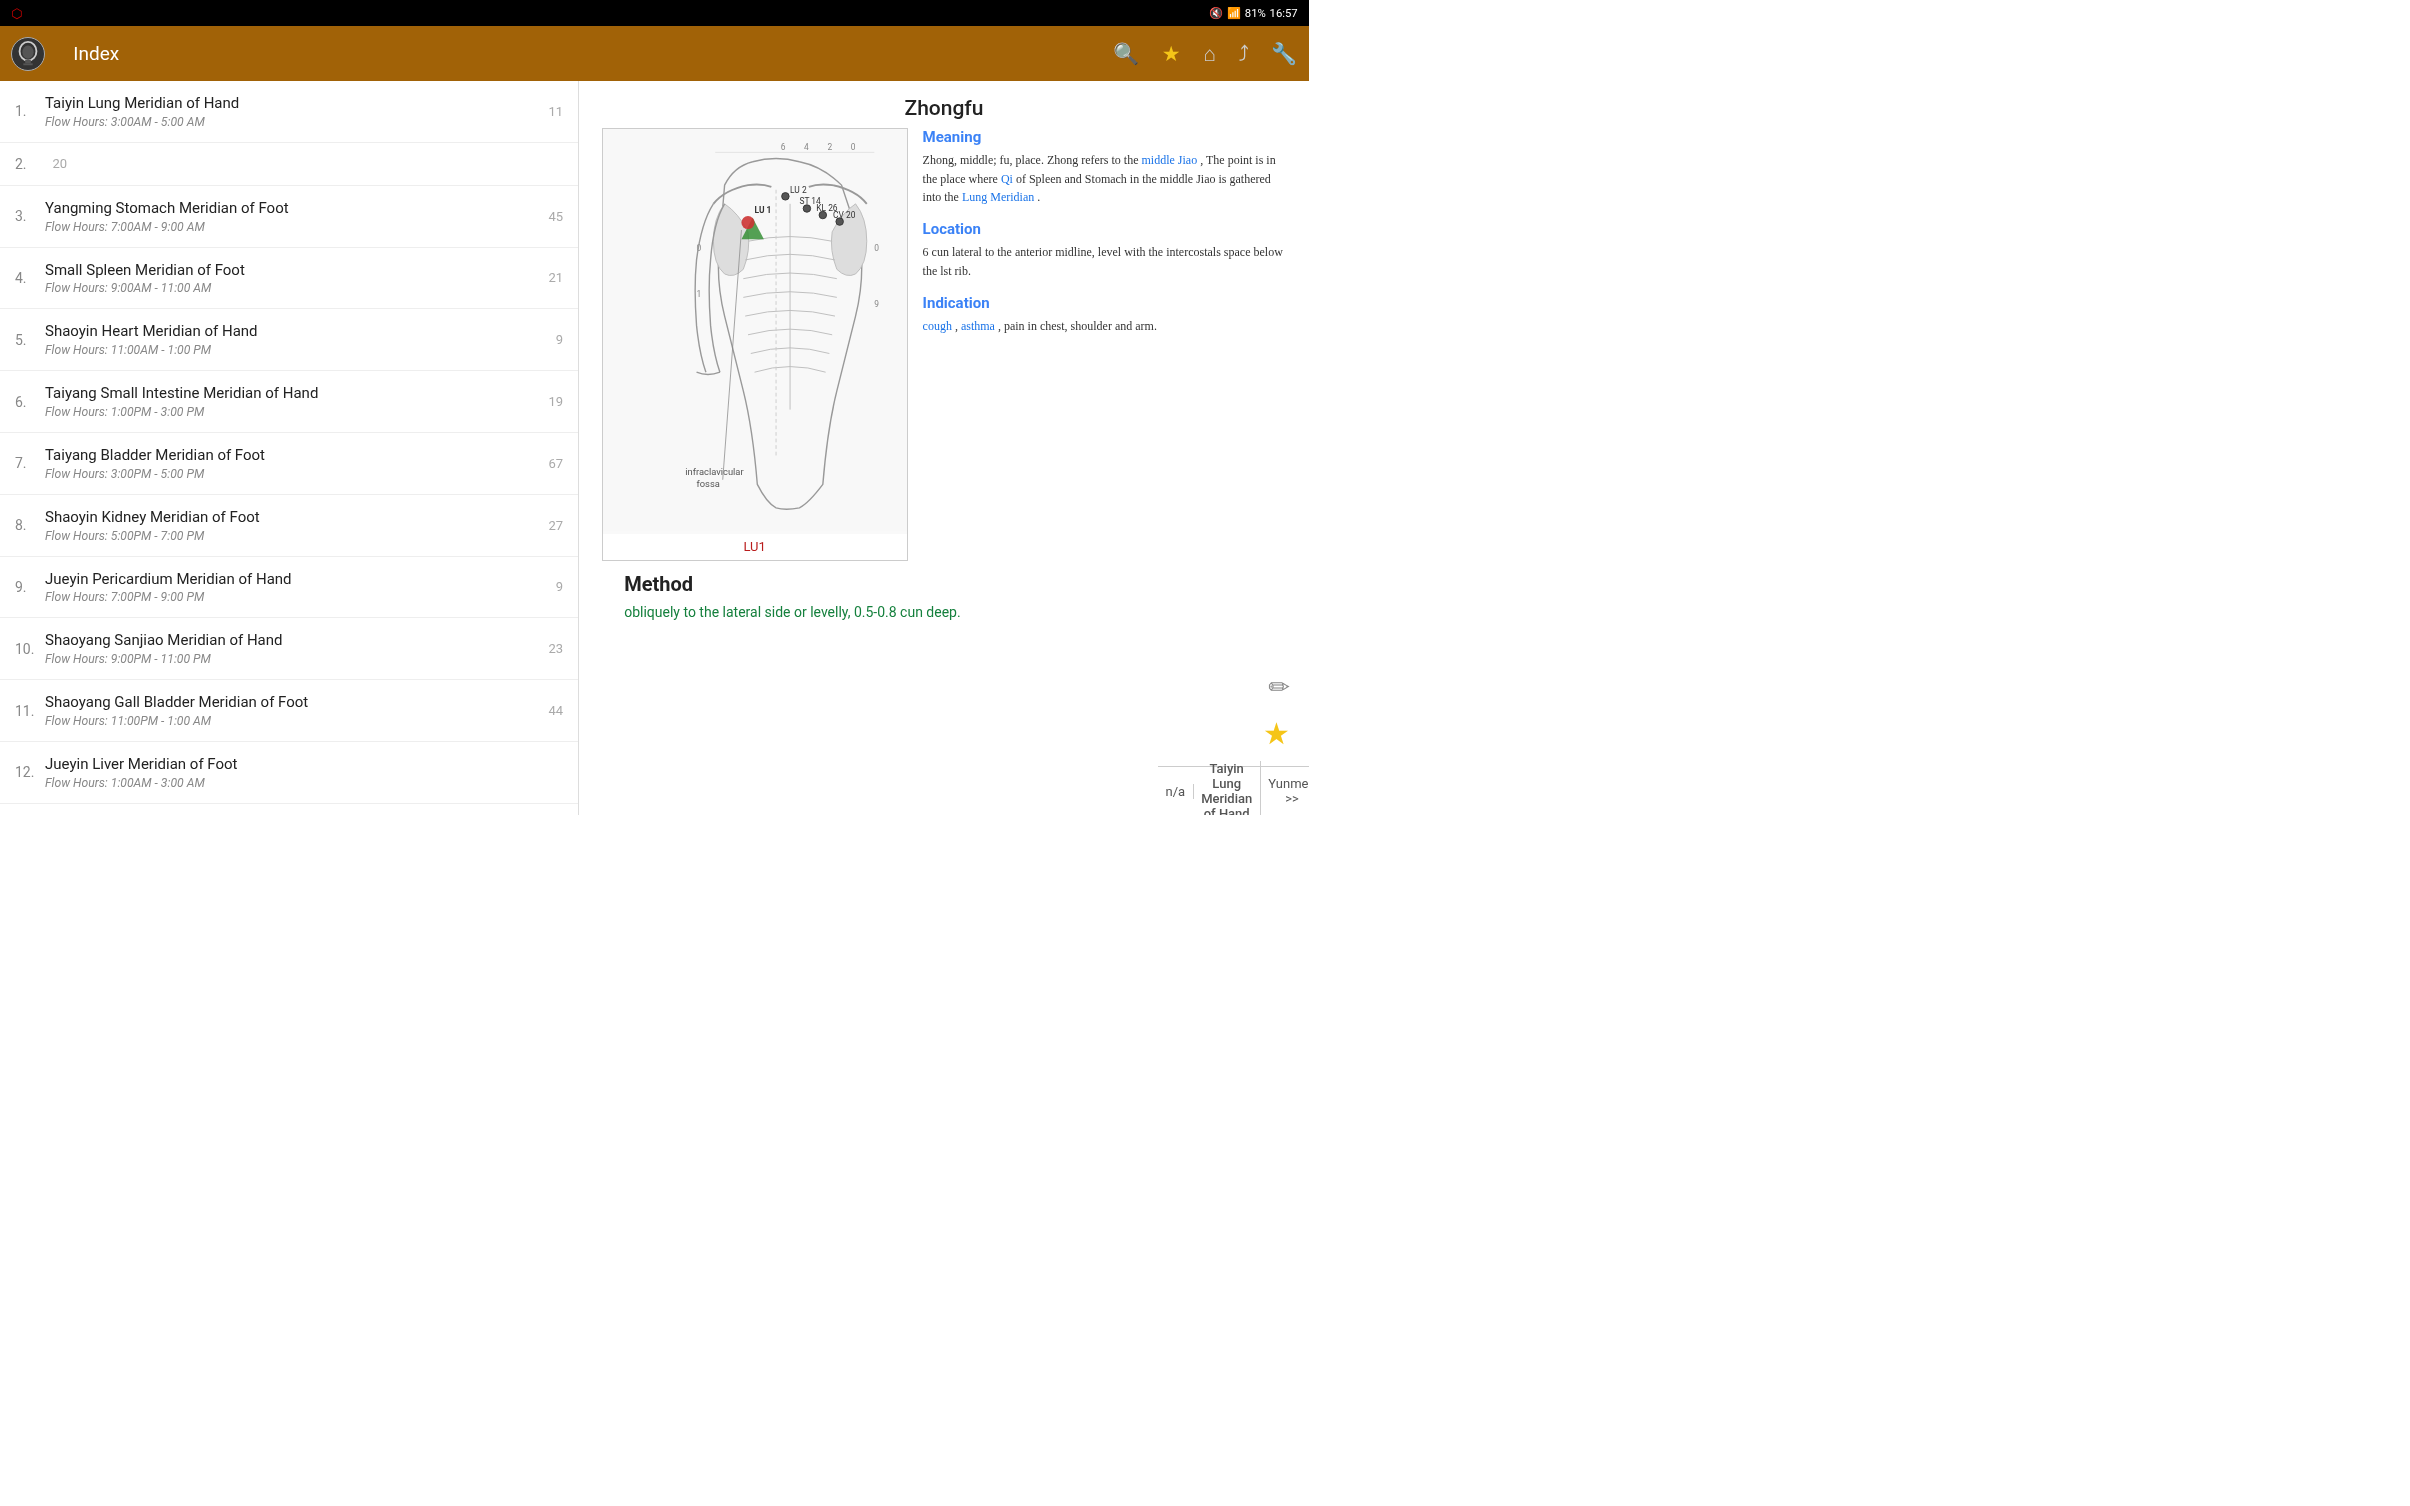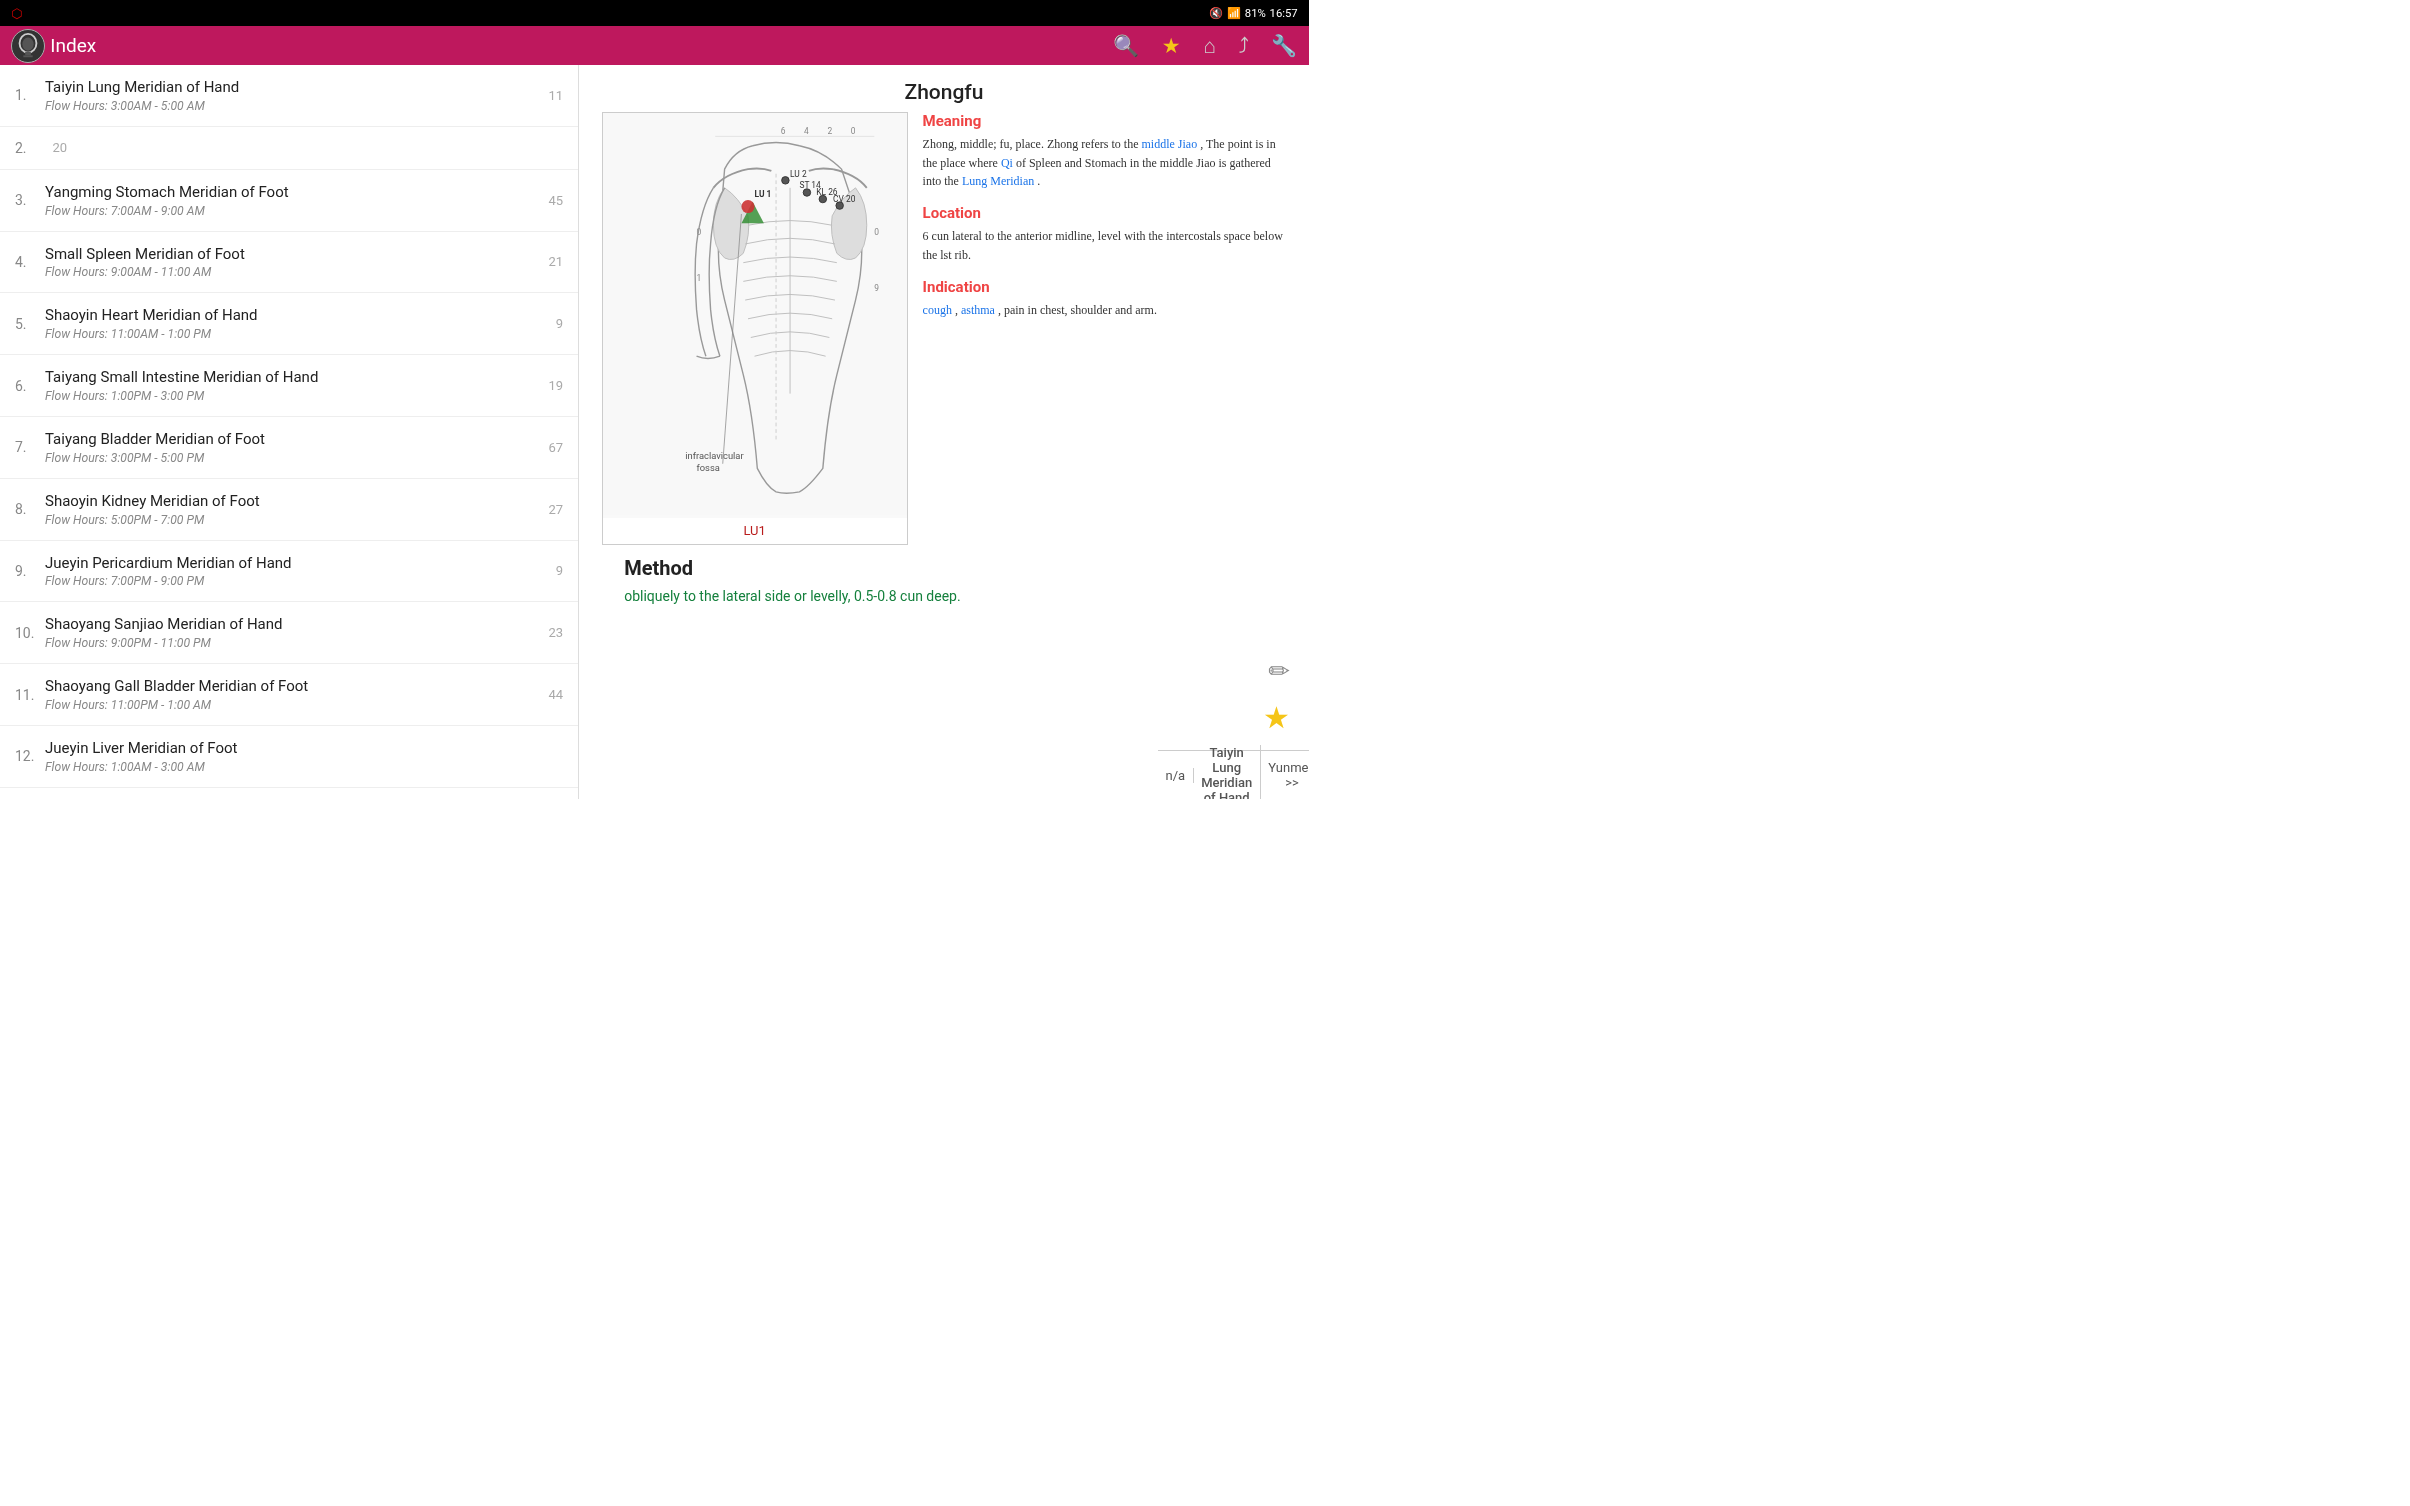--- a/index.html
+++ b/index.html
@@ -32,26 +32,26 @@
       gap: 5.6px;
     }
     .status-icons {
       display: flex;
       align-items: center;
       gap: 3.8px;
     }
 
     
     .top-bar {
-      background: #be185d;
-      height: 39px;
+      background: #a16207;
+      height: 55px;
       display: flex;
       align-items: center;
       padding: 0 11.3px;
-      gap: 5px;
+      gap: 28px;
     }
     .top-bar-logo {
       width: 34px;
       height: 34px;
       border-radius: 50%;
       border: 1.9px solid #aaa;
       display: flex;
       align-items: center;
       justify-content: center;
       color: #fff;
@@ -171,21 +171,21 @@
       background: #fff;
     }
 
     .detail-text {
       flex: 1;
     }
 
     .section-title {
       font-size: 15px;
       font-weight: 700;
-      color: #ef4444;
+      color: #3b82f6;
       margin-bottom: 5.6px;
     }
     .section-body {
       font-size: 12px;
       color: #333;
       line-height: 1.55;
       margin-bottom: 13px;
       font-family: Liberation Serif, serif;
     }
     .link-text { color: #1a73e8; }

